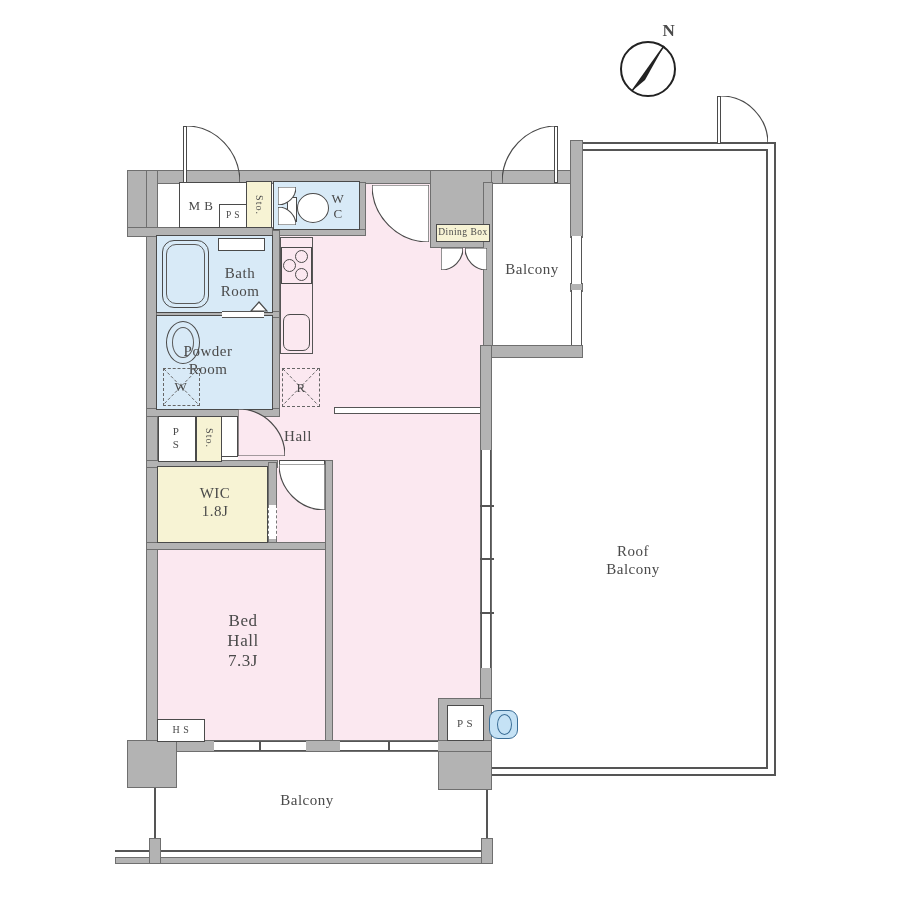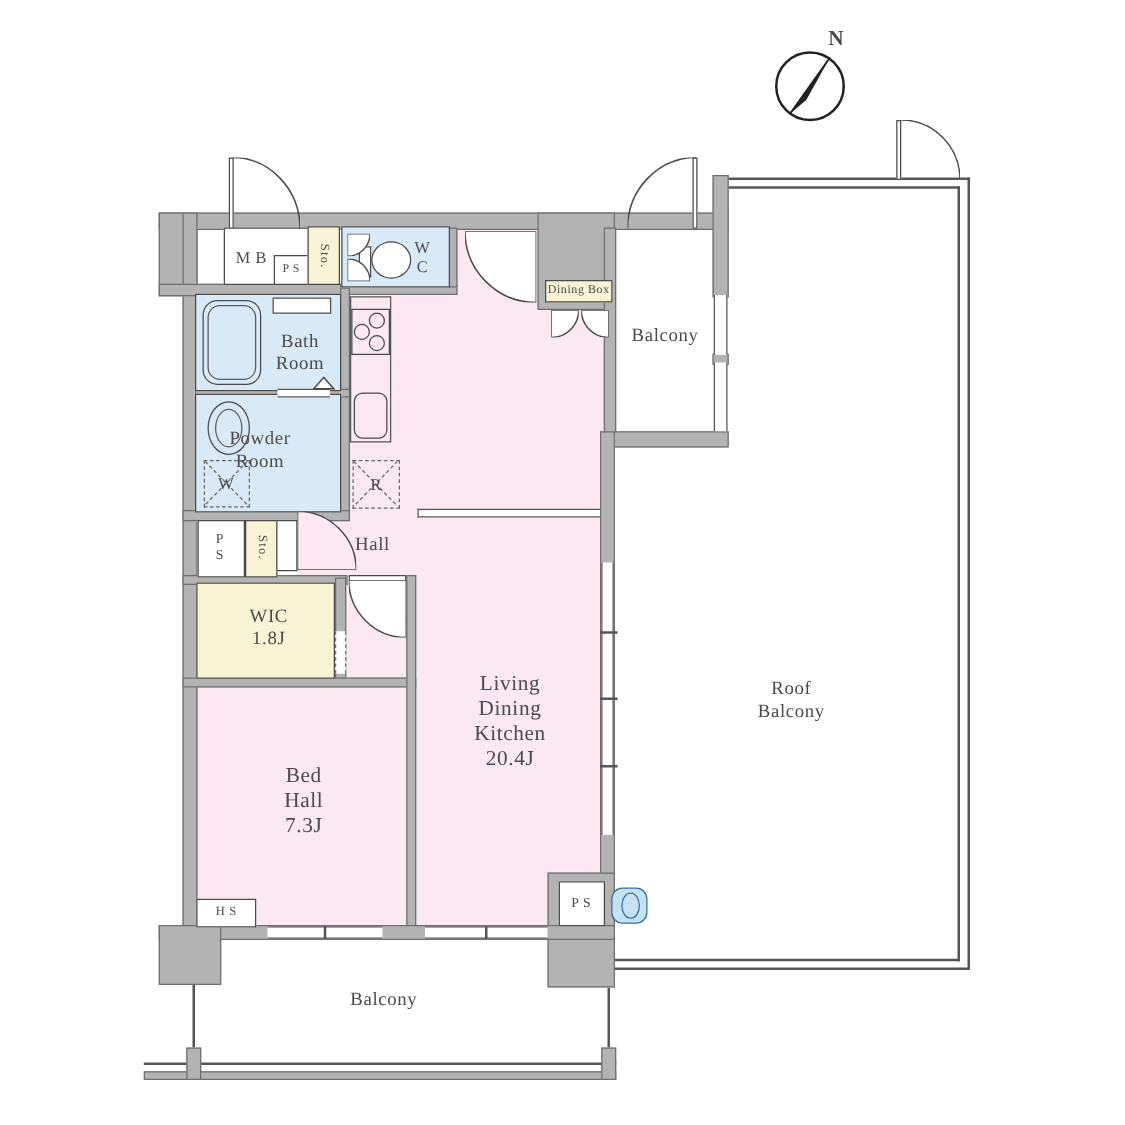--- a/index.html
+++ b/index.html
@@ -217,23 +217,19 @@
   <div class="lbl fs13" style="left:301px;top:388px;">R</div>
   <div class="lbl fs15" style="left:298px;top:437px;">Hall</div>
   <div class="lbl fs11" style="left:176px;top:438px;">P
 S</div>
   <div class="lbl fs10 vert" style="left:209px;top:438px;">Sto.</div>
   <div class="lbl fs15" style="left:215px;top:503px;">WIC
 1.8J</div>
   <div class="lbl fs17" style="left:243px;top:641px;">Bed
 Hall
 7.3J</div>
-  <div class="lbl fs17" style="left:408px;top:577px;">Living
-Dining
-Kitchen
-20.4J</div>
   <div class="lbl fs10" style="left:181px;top:730px;">H S</div>
   <div class="lbl fs11" style="left:465px;top:723px;">P S</div>
   <div class="lbl fs15" style="left:633px;top:561px;">Roof
 Balcony</div>
   <div class="lbl fs15" style="left:307px;top:801px;">Balcony</div>
 
 </div>
 
 </body></html>

